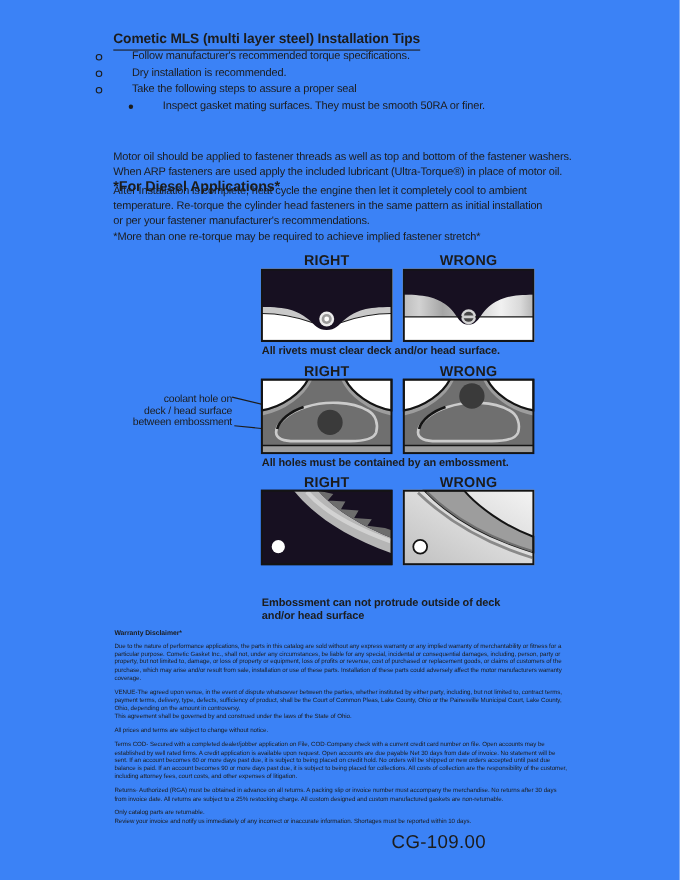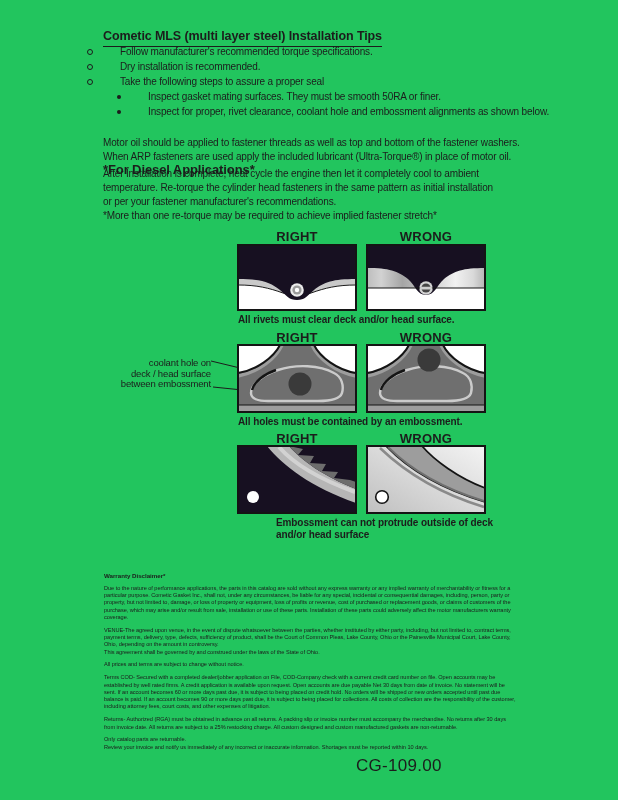--- a/index.html
+++ b/index.html
@@ -1,16 +1,16 @@
 <!DOCTYPE html>
 <html><head>
 <meta charset="utf-8">
 <style>
   html,body{margin:0;padding:0;background:#ffffff;}
-  .page{position:relative;width:618px;height:800px;background:#22c55e;overflow:hidden;
+  .page{position:relative;width:618px;height:800px;background:#3b82f6;overflow:hidden;
         font-family:"Liberation Sans",sans-serif;color:#1c1c1c;}
   .abs{position:absolute;}
   .title{font-size:12.5px;font-weight:bold;letter-spacing:-0.1px;
          border-bottom:1.5px solid #1c1c1c;padding-bottom:3px;display:inline-block;}
   .tips{font-size:10px;line-height:15px;letter-spacing:-0.15px;}
   .tip-row{display:flex;align-items:center;gap:22px;}
   .tip-row.sub{margin-left:30px;}
   .circ{width:4px;height:4px;border:1px solid #1c1c1c;border-radius:50%;
         display:inline-block;margin-right:5px;flex:0 0 auto;}
   .dot{width:4px;height:4px;background:#1c1c1c;border-radius:50%;
@@ -45,24 +45,20 @@
       <span>Dry installation is recommended.</span>
     </div>
     <div class="tip-row">
       <span class="circ"></span>
       <span>Take the following steps to assure a proper seal</span>
     </div>
     <div class="tip-row sub">
       <span class="dot"></span>
       <span>Inspect gasket mating surfaces.  They must be smooth 50RA or finer.</span>
     </div>
-    <div class="tip-row sub">
-      <span class="dot"></span>
-      <span>Inspect for proper, rivet clearance, coolant hole and embossment alignments as shown below.</span>
-    </div>
   </div>
 
   <div class="abs h2" style="left:103px;top:118px;">*For Diesel Applications*</div>
   <div class="abs para" style="left:103px;top:136px;width:460px;">Motor oil should be applied to fastener threads as well as top and bottom of the fastener washers.
 When ARP fasteners are used apply the included lubricant (Ultra-Torque®) in place of motor oil.</div>
   <div class="abs para" style="left:103px;top:167px;width:460px;">After Installation is complete, heat cycle the engine then let it completely cool to ambient
 temperature. Re-torque the cylinder head fasteners in the same pattern as initial installation
 or per your fastener manufacturer's recommendations.</div>
   <div class="abs para" style="left:103px;top:209px;width:460px;">*More than one re-torque may be required to achieve implied fastener stretch*</div>
 
@@ -178,21 +174,21 @@
       </defs>
       <rect x="0" y="0" width="120" height="69" fill="url(#g3w)"></rect>
       <path d="M14,3 C38,26 72,48 118,62" stroke="#8a8a8a" stroke-width="2.5" fill="none"></path>
       <path d="M20,1 L56,1 C68,15 92,33 119,43 L119,57 C72,43 40,22 20,1 Z" fill="#9d9d9d" stroke="#141414" stroke-width="1.8"></path>
       <path d="M22,2 C42,22 72,42 118,56" stroke="#6f6f6f" stroke-width="2" fill="none"></path>
       <circle cx="16" cy="52" r="6.3" fill="#ffffff" stroke="#141414" stroke-width="1.6"></circle>
       <rect x="1" y="1" width="118" height="67" fill="none" stroke="#141414" stroke-width="2"></rect>
     </svg>
   </div>
 
-  <div class="abs figcap" style="left:238px;top:517px;width:260px;margin-left:38px;">Embossment can not protrude outside of deck
+  <div class="abs figcap" style="left:238px;top:543px;width:260px;">Embossment can not protrude outside of deck
 and/or head surface</div>
 
   <div class="abs disc" style="left:104px;top:572px;">
     <p class="disc-h">Warranty Disclaimer*</p>
     <p>Due to the nature of performance applications, the parts in this catalog are sold without any express warranty or any implied warranty of merchantability or fitness for a particular purpose.  Cometic Gasket Inc., shall not, under any circumstances, be liable for any special, incidental or consequential damages, including, person, party or property, but not limited to, damage, or loss of property or equipment, loss of profits or revenue, cost of purchased or replacement goods, or claims of customers of the purchase, which may arise and/or result from sale, installation or use of these parts.  Installation of these parts could adversely affect the motor manufacturers warranty coverage.</p>
     <p>VENUE-The agreed upon venue, in the event of dispute whatsoever between the parties, whether instituted by either party, including, but not limited to, contract terms, payment terms, delivery, type, defects, sufficiency of product, shall be the Court of Common Pleas, Lake County, Ohio or the Painesville Municipal Court, Lake County, Ohio, depending on the amount in controversy.
 This agreement shall be governed by and construed under the laws of the State of Ohio.</p>
     <p>All prices and terms are subject to change without notice.</p>
     <p>Terms COD- Secured with a completed dealer/jobber application on File, COD-Company check with a current credit card number on file.  Open accounts may be established by well rated firms.  A credit application is available upon request.  Open accounts are due payable Net 30 days from date of invoice.  No statement will be sent.  If an account becomes 60 or more days past due, it is subject to being placed on credit hold.  No orders will be shipped or new orders accepted until past due balance is paid.  If an account becomes 90 or more days past due, it is subject to being placed for collections.  All costs of collection are the responsibility of the customer, including attorney fees, court costs, and other expenses of litigation.</p>
     <p>Returns- Authorized (RGA) must be obtained in advance on all returns.  A packing slip or invoice number must accompany the merchandise.  No returns after 30 days from invoice date.  All returns are subject to a 25% restocking charge.  All custom designed and custom manufactured gaskets are non-returnable.</p>

